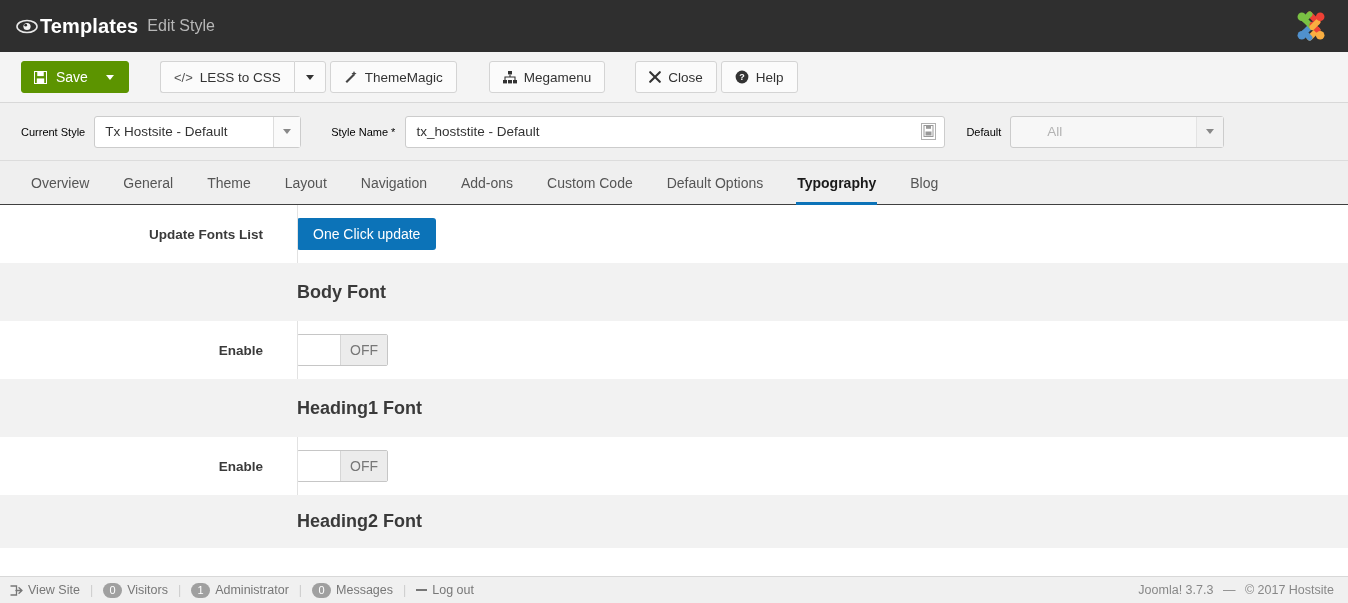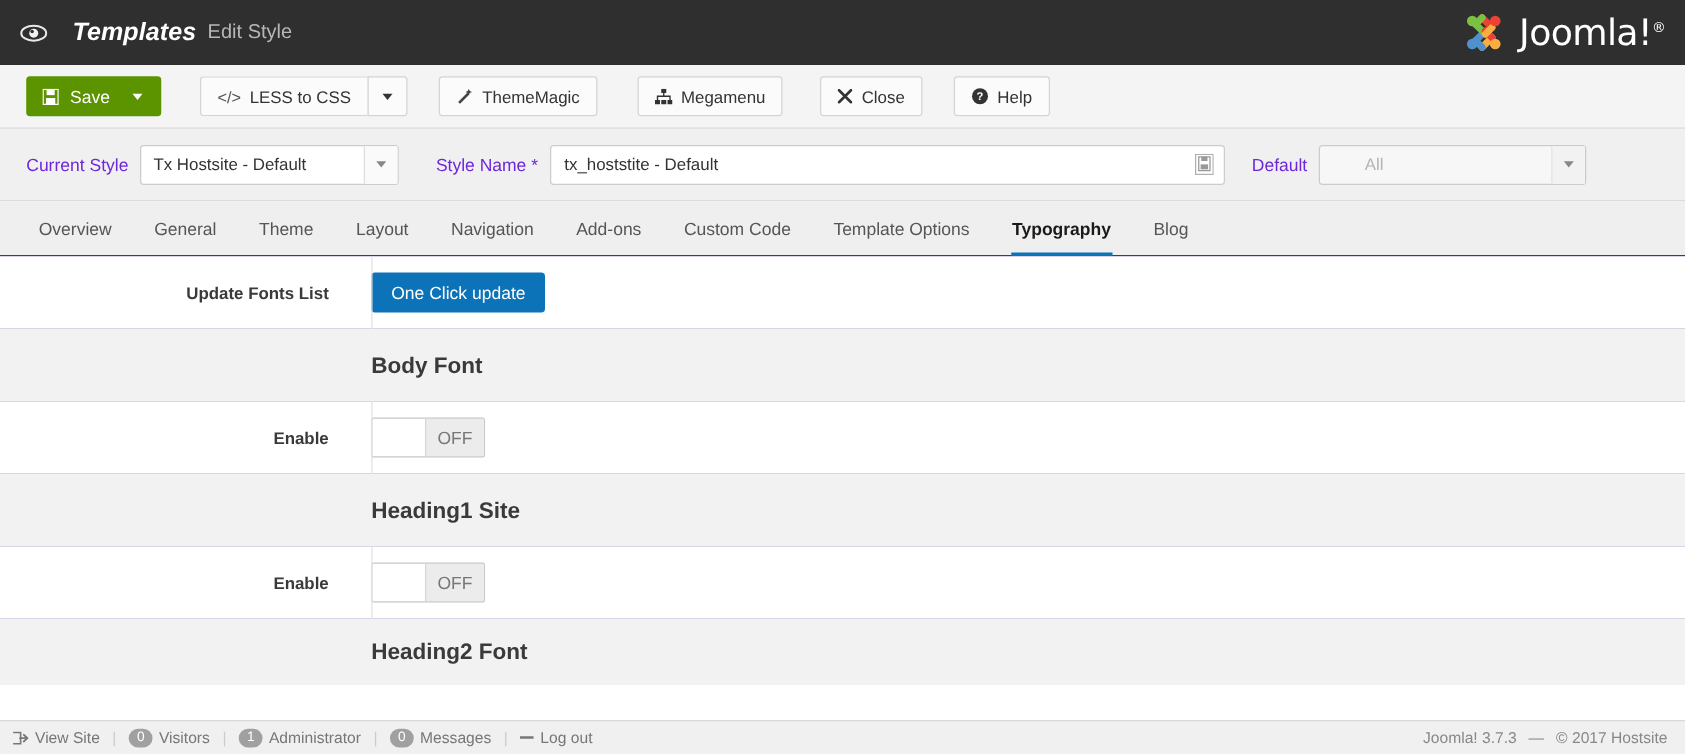--- a/index.html
+++ b/index.html
@@ -19,23 +19,21 @@
     display: flex;
     align-items: center;
     padding: 0 0 0 14px;
     position: relative;
   }
   .eye-icon { width: 26px; height: 26px; display: flex; align-items: center; justify-content: center; }
   .page-title {
     color: #ffffff;
     font-size: 20px;
     font-weight: bold;
-    margin-left: 18px;
     letter-spacing: .1px;
-    font-style: italic;
   }
   .page-subtitle {
     color: #b7b7b7;
     font-size: 16px;
     font-weight: normal;
     margin-left: 9px;
   }
   .joomla-logo {
     position: absolute;
     right: 16px; top: 50%;
@@ -86,36 +84,36 @@
     width: 0; height: 0;
     border-left: 4.5px solid transparent;
     border-right: 4.5px solid transparent;
     border-top: 5px solid #333;
     display: inline-block;
   }
   .btn-save .caret { border-top-color: #fff; margin-left: 9px; }
   .split { display: inline-flex; margin-left: 31px; }
   .split .btn:first-child { border-radius: 3px 0 0 3px; border-right: none; }
   .split .btn:last-child { border-radius: 0 3px 3px 0; padding: 0 11px; }
-  .gap-l { margin-left: 25px; align-items: center; }
+  .gap-l { margin-left: 4px; align-items: center; }
   .gap-xl { margin-left: 32px; }
   .gap-xxl { margin-left: 30px; }
 
   
   .subhead {
     height: 58px;
     background: #f0f0f0;
     border-bottom: 1px solid #dcdcdc;
     display: flex;
     align-items: center;
     padding-left: 21px;
   }
   .fld-label {
-    font-size: 14px;
-    color: #6d28d9;
+    font-size: 11px;
+    color: #000000;
     white-space: nowrap;
   }
   .select-box {
     height: 32px;
     background: #fff;
     border: 1px solid #ccc;
     border-radius: 3px;
     display: flex;
     align-items: center;
     font-size: 13.5px;
@@ -174,21 +172,21 @@
   .tab.active { color: #1a1a1a; font-weight: bold; }
   .tab.active::after {
     content: "";
     position: absolute;
     left: 16px; right: 16px; bottom: -1px;
     height: 3px;
     background: #0c73b8;
   }
 
   
-  .content { background: #4c1d95; }
+  .content { background: #0f766e; }
   .row {
     display: flex;
     align-items: center;
     position: relative;
     min-height: 58px;
   }
   .row-white { background: #ffffff; }
   .row-grey { background: #f2f2f2; }
   .row-divider::before {
     content: "";
@@ -300,23 +298,20 @@
         <path d="M34 30 L42 38" stroke="#ee4035"></path>
         <path d="M22 22 L30 14" stroke="#7ac143"></path>
         <path d="M22 42 L30 50" stroke="#5091cd"></path>
         <path d="M34 34 L42 26" stroke="#f9ae41"></path>
       </g>
       <circle cx="18" cy="46" r="6.5" fill="#5091cd"></circle>
       <circle cx="18" cy="18" r="6.5" fill="#7ac143"></circle>
       <circle cx="46" cy="18" r="6.5" fill="#ee4035"></circle>
       <circle cx="46" cy="46" r="6.5" fill="#f9ae41"></circle>
     </svg>
-    <span class="joomla-wordmark">
-      <span>Joomla!</span><span class="joomla-reg">®</span>
-    </span>
   </div>
 </div>
 
 <div class="toolbar">
   <button class="btn btn-save">
     <span>
       <svg width="13" height="13" viewBox="0 0 14 14">
         <rect x="0.5" y="0.5" width="13" height="13" fill="none" stroke="#fff" stroke-width="1.2"></rect>
         <rect x="3.5" y="1" width="7" height="4.5" fill="#fff"></rect>
         <rect x="3" y="8" width="8" height="5.2" fill="#fff"></rect>
@@ -426,21 +421,21 @@
   <div class="tab">
       <span>Navigation</span>
     </div>
   <div class="tab">
       <span>Add-ons</span>
     </div>
   <div class="tab">
       <span>Custom Code</span>
     </div>
   <div class="tab">
-      <span>Template Options</span>
+      <span>Default Options</span>
     </div>
   <div class="tab active">
       <span>Typography</span>
     </div>
   <div class="tab">
       <span>Blog</span>
     </div>
 </div>
 
 <div class="content">
@@ -462,21 +457,21 @@
     <div class="row-label">Enable</div>
     <div class="row-field">
       <div class="toggle">
         <div class="t-knob"></div>
         <div class="t-state">OFF</div>
       </div>
     </div>
   </div>
 
   <div class="row row-grey row-section">
-    <div class="section-title">Heading1 Site</div>
+    <div class="section-title">Heading1 Font</div>
   </div>
 
   <div class="row row-white row-divider">
     <div class="row-label">Enable</div>
     <div class="row-field">
       <div class="toggle">
         <div class="t-knob"></div>
         <div class="t-state">OFF</div>
       </div>
     </div>

